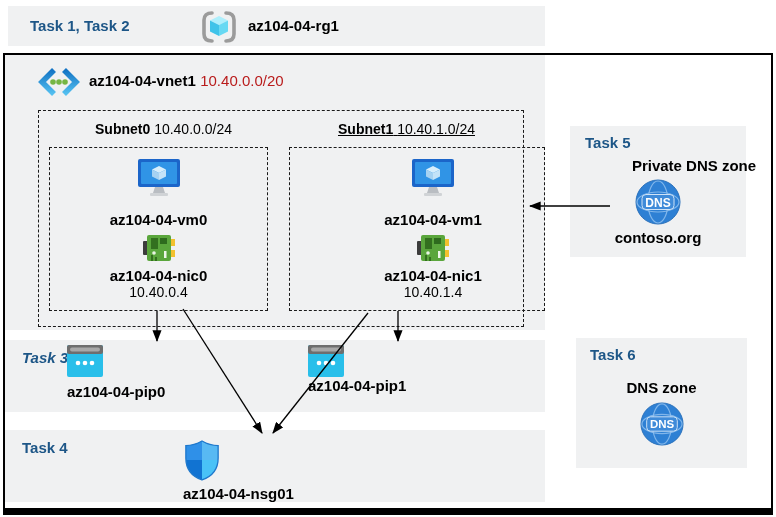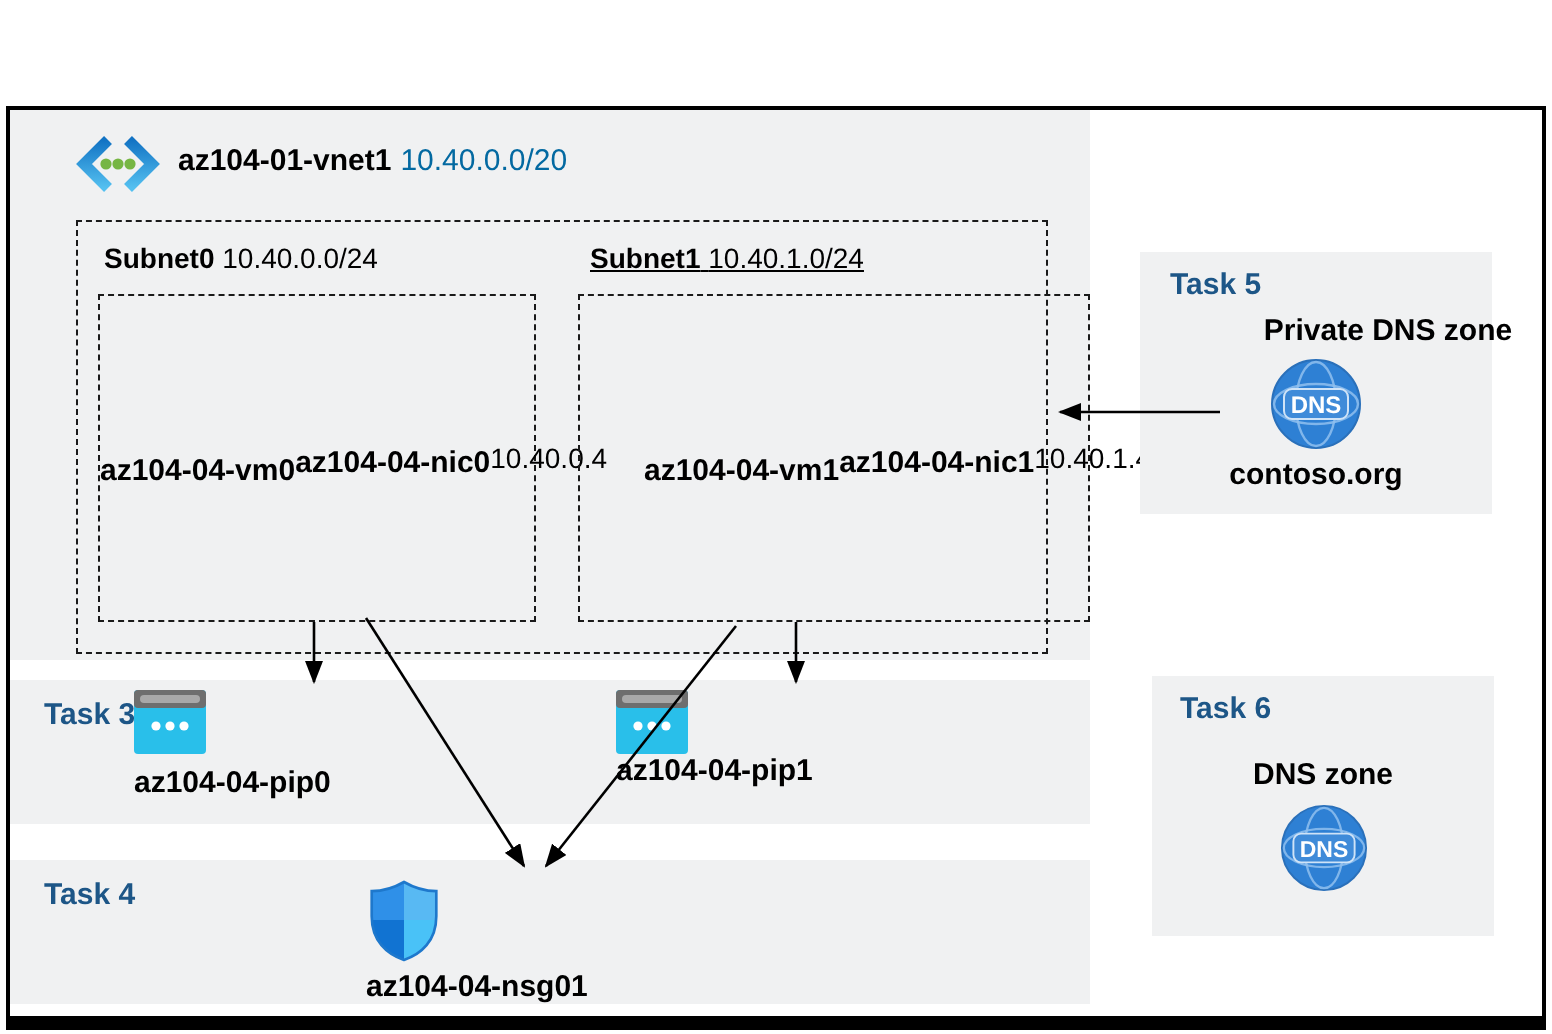--- a/index.html
+++ b/index.html
@@ -4,62 +4,73 @@
 <style>
   html,body{margin:0;padding:0;background:#ffffff;}
   .canvas{
     position:relative;width:776px;height:517px;background:#ffffff;overflow:hidden;
     font-family:"Liberation Sans",sans-serif;color:#000;
   }
   .abs{position:absolute;}
   .panel{background:#f0f1f2;}
   .task-label{color:#1d5687;font-weight:bold;font-size:15px;white-space:nowrap;}
   .res-label{font-weight:bold;font-size:15px;color:#000;white-space:nowrap;}
-  .plain{font-weight:normal;font-size:15px;color:#0369a1;}
+  .plain{font-weight:normal;font-size:15px;color:#b91c1c;}
   .center-text{text-align:center;width:100%;left:0;}
   .dashed{border:1px dashed #1a1a1a;}
   .big-rect{
     position:absolute;left:3px;top:53px;width:770px;height:462px;
     border:2px solid #000;border-bottom:7px solid #000;box-sizing:border-box;
     background:transparent;
   }
-  .inner-sub{display:flex;flex-direction:row;align-items:center;}
+  .inner-sub{display:flex;flex-direction:column;align-items:center;}
   .sub-label{font-size:14px;white-space:nowrap;}
-  .sub-label b{font-weight:bold;}
+  .sub-label b{font-weight:bold;margin-left:43px;}
   .vm-label,.nic-label{font-weight:bold;font-size:15px;white-space:nowrap;}
   .ip-label{font-size:14px;}
   .pip-group,.nsg-group{display:flex;flex-direction:column;}
   svg{display:block;}
   .arrow-overlay{position:absolute;left:0;top:0;pointer-events:none;z-index:6;}
 </style>
 </head>
 <body>
 
 <div class="canvas">
 
+  <div class="abs panel" style="left:8px;top:6px;width:537px;height:40px;">
+    <span class="abs task-label" style="left:22px;top:11px;">Task 1, Task 2</span>
+    <svg class="abs" style="left:192px;top:4px;" width="38" height="34" viewBox="0 0 38 34">
+      <path d="M12,3 Q4,3 4,10 L4,24 Q4,31 12,31" fill="none" stroke="#9b9b9b" stroke-width="3.6" stroke-linecap="round"></path>
+      <path d="M26,3 Q34,3 34,10 L34,24 Q34,31 26,31" fill="none" stroke="#9b9b9b" stroke-width="3.6" stroke-linecap="round"></path>
+      <polygon points="19,6 28,10.5 19,15 10,10.5" fill="#aeeffc"></polygon>
+      <polygon points="10,10.5 19,15 19,26 10,21.5" fill="#3fc3e9"></polygon>
+      <polygon points="28,10.5 19,15 19,26 28,21.5" fill="#67d9f3"></polygon>
+    </svg>
+    <span class="abs res-label" style="left:240px;top:11px;">az104-04-rg1</span>
+  </div>
 
   <div class="big-rect"></div>
 
   <div class="abs panel" style="left:5px;top:55px;width:540px;height:275px;">
 
     <svg class="abs" style="left:33px;top:12px;" width="42" height="30" viewBox="0 0 42 30">
       <defs>
         <linearGradient id="vnetg" x1="0" y1="0" x2="0" y2="1">
           <stop offset="0" stop-color="#1273c4"></stop>
             <stop offset="1" stop-color="#54c0f0"></stop>
         </linearGradient>
       </defs>
       <polyline points="16,3 4,15 16,27" fill="none" stroke="url(#vnetg)" stroke-width="5.6"></polyline>
       <polyline points="26,3 38,15 26,27" fill="none" stroke="url(#vnetg)" stroke-width="5.6"></polyline>
       <circle cx="15" cy="15" r="2.8" fill="#76b643"></circle>
       <circle cx="21" cy="15" r="2.8" fill="#76b643"></circle>
       <circle cx="27" cy="15" r="2.8" fill="#76b643"></circle>
     </svg>
     <span class="abs" style="left:84px;top:17px;white-space:nowrap;">
-      <span class="res-label">az104-01-vnet1</span>
+      <span class="res-label">az104-04-vnet1</span>
       <span class="plain">10.40.0.0/20</span>
     </span>
 
     <div class="abs dashed" style="left:33px;top:55px;width:484px;height:215px;">
 
       <span class="abs sub-label" style="left:13px;top:10px;">
         <b>Subnet0</b>
         <span>10.40.0.0/24</span>
       </span>
       <span class="abs sub-label" style="left:256px;top:10px;text-decoration:underline;">
@@ -117,21 +128,21 @@
           <rect x="8" y="22" width="2" height="6" fill="#33701f"></rect>
           <rect x="12" y="24" width="2" height="4" fill="#33701f"></rect>
         </svg>
         <span class="nic-label" style="margin-top:4px;">az104-04-nic1</span>
         <span class="ip-label">10.40.1.4</span>
       </div>
     </div>
   </div>
 
   <div class="abs panel" style="left:5px;top:340px;width:540px;height:72px;">
-    <span class="abs task-label" style="left:17px;top:9px;">Task 3</span>
+    <span class="abs task-label" style="left:17px;top:9px;font-style:italic;">Task 3</span>
 
     <div class="abs pip-group" style="left:62px;top:5px;width:180px;">
       <svg width="36" height="32" viewBox="0 0 36 32">
         <rect x="0" y="0" width="36" height="32" rx="2" fill="#29bfea"></rect>
         <rect x="0" y="0" width="36" height="9" rx="2" fill="#6e6e6e"></rect>
         <rect x="3" y="2.5" width="30" height="4" rx="2" fill="#a8a8a8"></rect>
         <circle cx="11" cy="18" r="2.3" fill="#fff"></circle>
         <circle cx="18" cy="18" r="2.3" fill="#fff"></circle>
         <circle cx="25" cy="18" r="2.3" fill="#fff"></circle>
       </svg>

